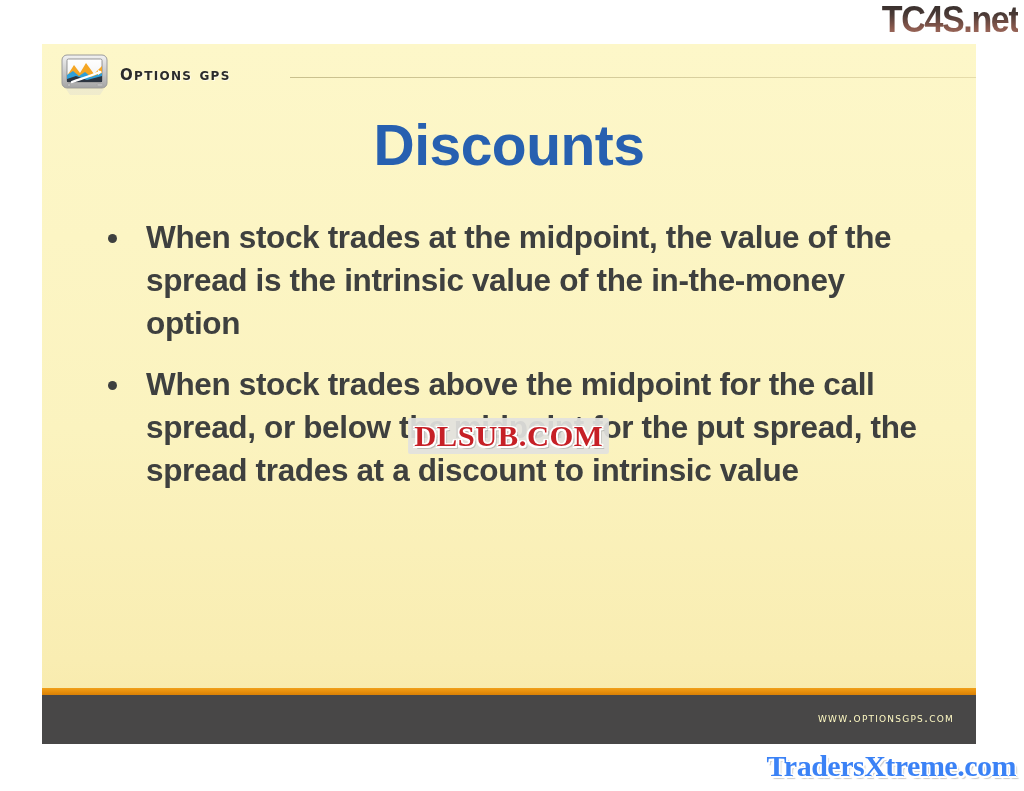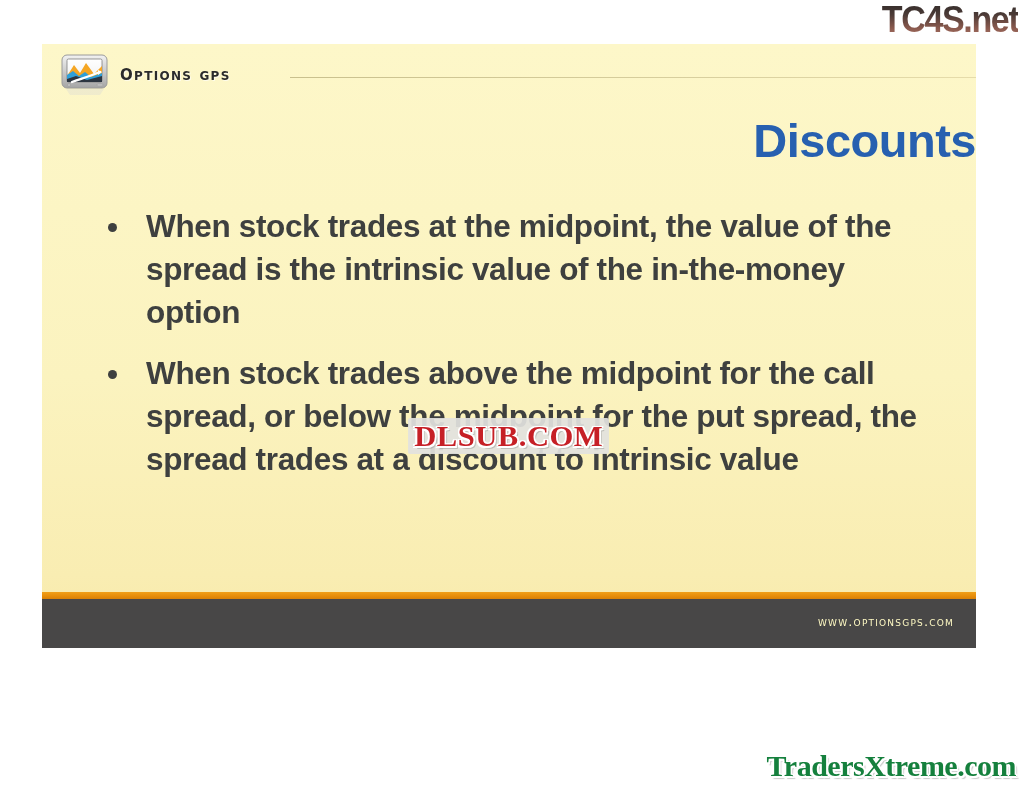--- a/index.html
+++ b/index.html
@@ -34,21 +34,21 @@
     transform-origin: right center;
     white-space: nowrap;
   }
 
   
   .slide {
     position: absolute;
     left: 42px;
     top: 44px;
     width: 934px;
-    height: 604px;
+    height: 700px;
     background: linear-gradient(180deg, #fdf7c9 0%, #fbf3bf 55%, #f9edb2 88%, #f7e9a8 100%);
     box-shadow: 0 0 0 0 rgba(0,0,0,0);
     overflow: hidden;
   }
 
   
   .slide-header {
     position: relative;
     height: 56px;
   }
@@ -79,24 +79,24 @@
     left: 248px;
     right: 0px;
     top: 33px;
     height: 1px;
     background: linear-gradient(90deg, #c9c08d 0%, #d8cf9e 60%, #e6dcaa 100%);
   }
 
   
   .slide-title {
     margin: 0;
-    text-align: right;
-    font-family: "Liberation Sans", sans-serif;
-    font-weight: bold;
-    font-size: 47px;
+    text-align: center;
+    font-family: "Liberation Sans", sans-serif;
+    font-weight: bold;
+    font-size: 57px;
     color: #2760b0;
     letter-spacing: -0.5px;
     padding-top: 16px;
     line-height: 1.05;
   }
 
   
   .bullets {
     list-style: none;
     margin: 0;
@@ -186,21 +186,21 @@
   
   .tx-brand {
     position: absolute;
     right: 8px;
     bottom: 8px;
     font-family: "Liberation Serif", serif;
     font-weight: bold;
     font-size: 30px;
     line-height: 34px;
     letter-spacing: -0.5px;
-    color: #15803d;
+    color: #3b82f6;
     white-space: nowrap;
     text-shadow:
       -1.5px -1.5px 0 #ffffff,
        1.5px -1.5px 0 #ffffff,
       -1.5px  1.5px 0 #ffffff,
        1.5px  1.5px 0 #ffffff,
        0 -1.5px 0 #ffffff,
        0  1.5px 0 #ffffff,
       -1.5px 0 0 #ffffff,
        1.5px 0 0 #ffffff,

